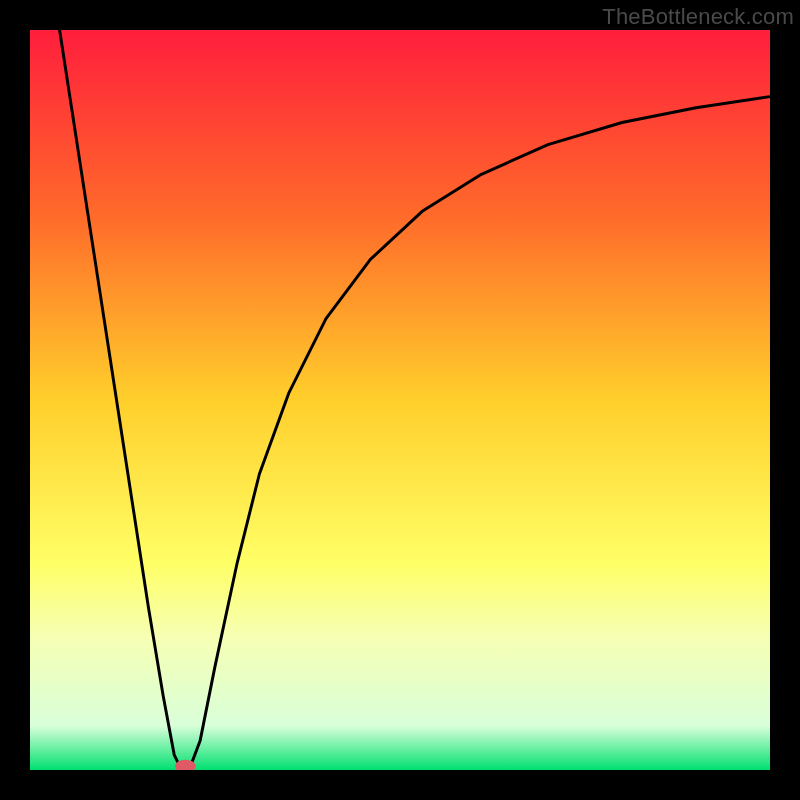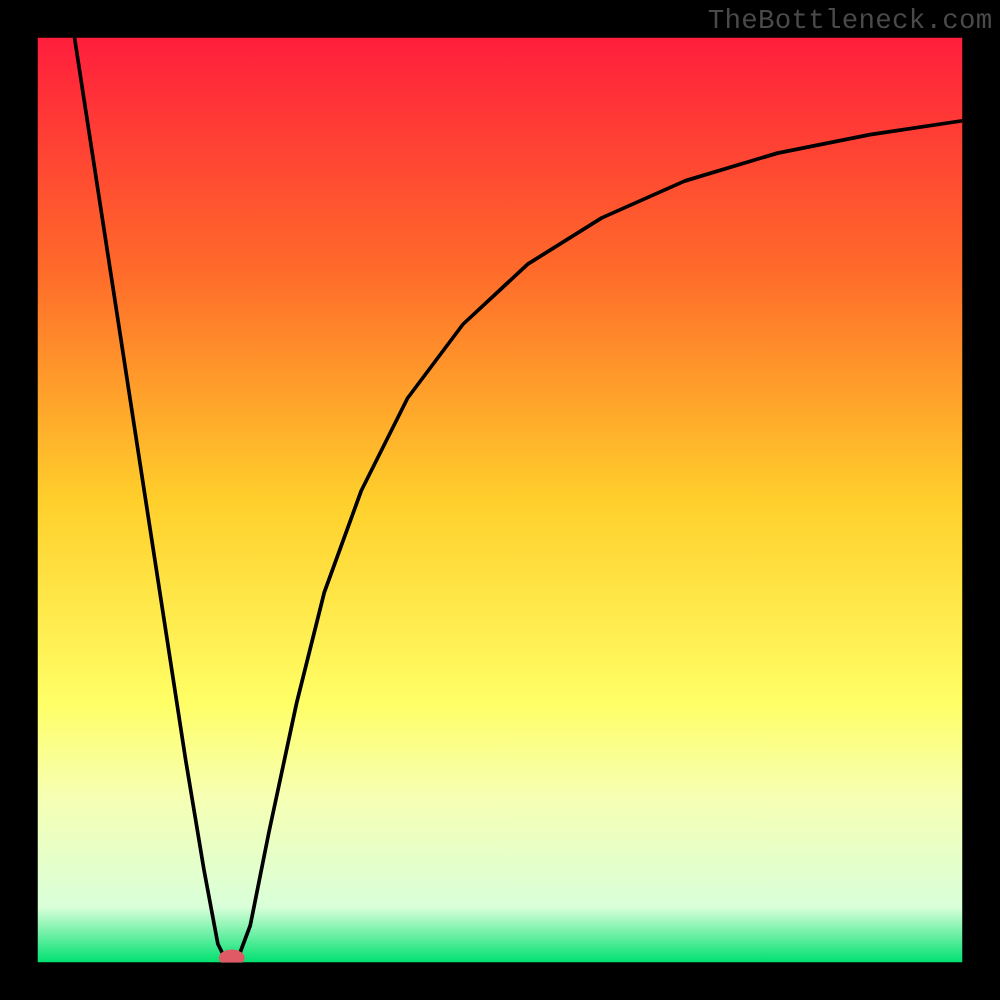--- a/index.html
+++ b/index.html
@@ -9,21 +9,20 @@
     height: 800px;
     overflow: hidden;
     background: #000;
     font-family: Arial, Helvetica, sans-serif;
   }
   .frame {
     position: relative;
     width: 800px;
     height: 659px;
     background: #000;
-    font-family: Liberation Mono, monospace;
   }
   .plot {
     position: absolute;
     left: 30px;
     top: 30px;
     width: 740px;
     height: 740px;
   }
   .watermark {
     position: absolute;

